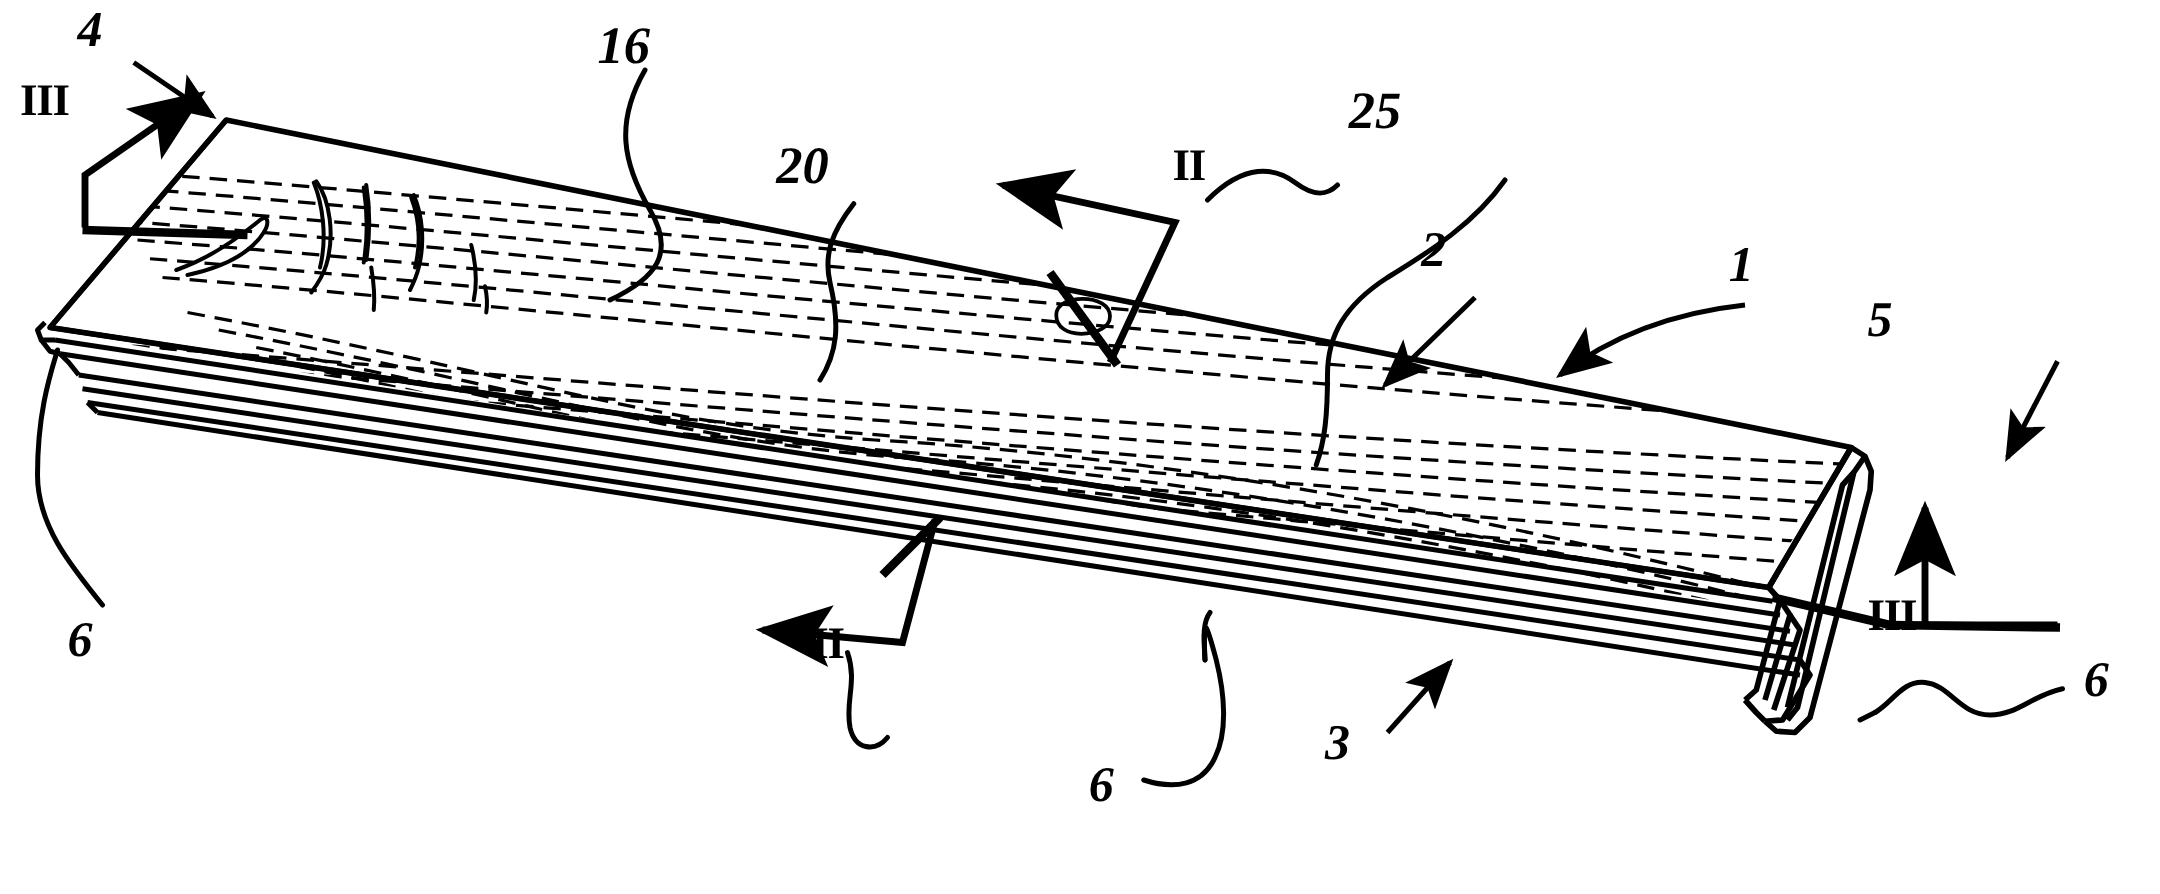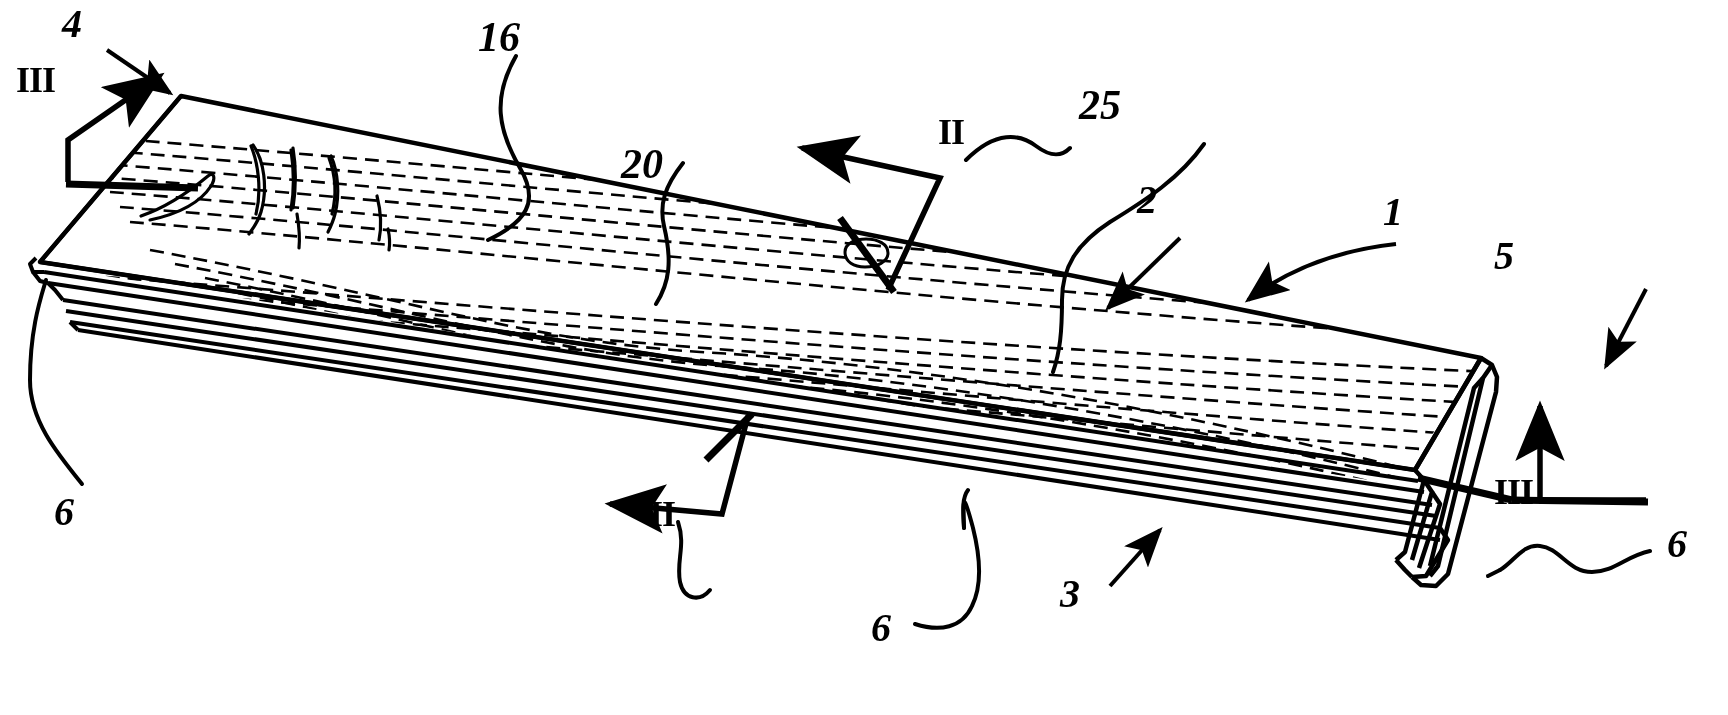--- a/index.html
+++ b/index.html
@@ -218,23 +218,23 @@
       <path d="M1648,502 L1512,500" fill="none" stroke="#000000" stroke-width="7"></path>
       <path d="M1512,500 L1418,478" fill="none" stroke="#000000" stroke-width="7"></path>
     </g>
 
   </svg>
 
   <div class="ref-label" style="left:62px; top:4px;">4</div>
 
   <div class="ref-label" style="left:478px; top:4px; font-size:42px;margin-top:12px;">16</div>
 
-  <div class="ref-label" style="left:621px; top:112px; font-size:42px;margin-top:31px;">20</div>
-
-  <div class="ref-label" style="left:1079px; top:84px; font-size:42px;">25</div>
+  <div class="ref-label" style="left:621px; top:112px; font-size:42px;">20</div>
+
+  <div class="ref-label" style="left:1079px; top:68px; font-size:42px;">25</div>
 
   <div class="ref-label" style="left:1137px; top:180px;">2</div>
 
   <div class="ref-label" style="left:1383px; top:192px;">1</div>
 
   <div class="ref-label" style="left:1494px; top:236px;">5</div>
 
   <div class="ref-label" style="left:54px; top:492px;">6</div>
 
   <div class="ref-label" style="left:871px; top:608px;">6</div>

